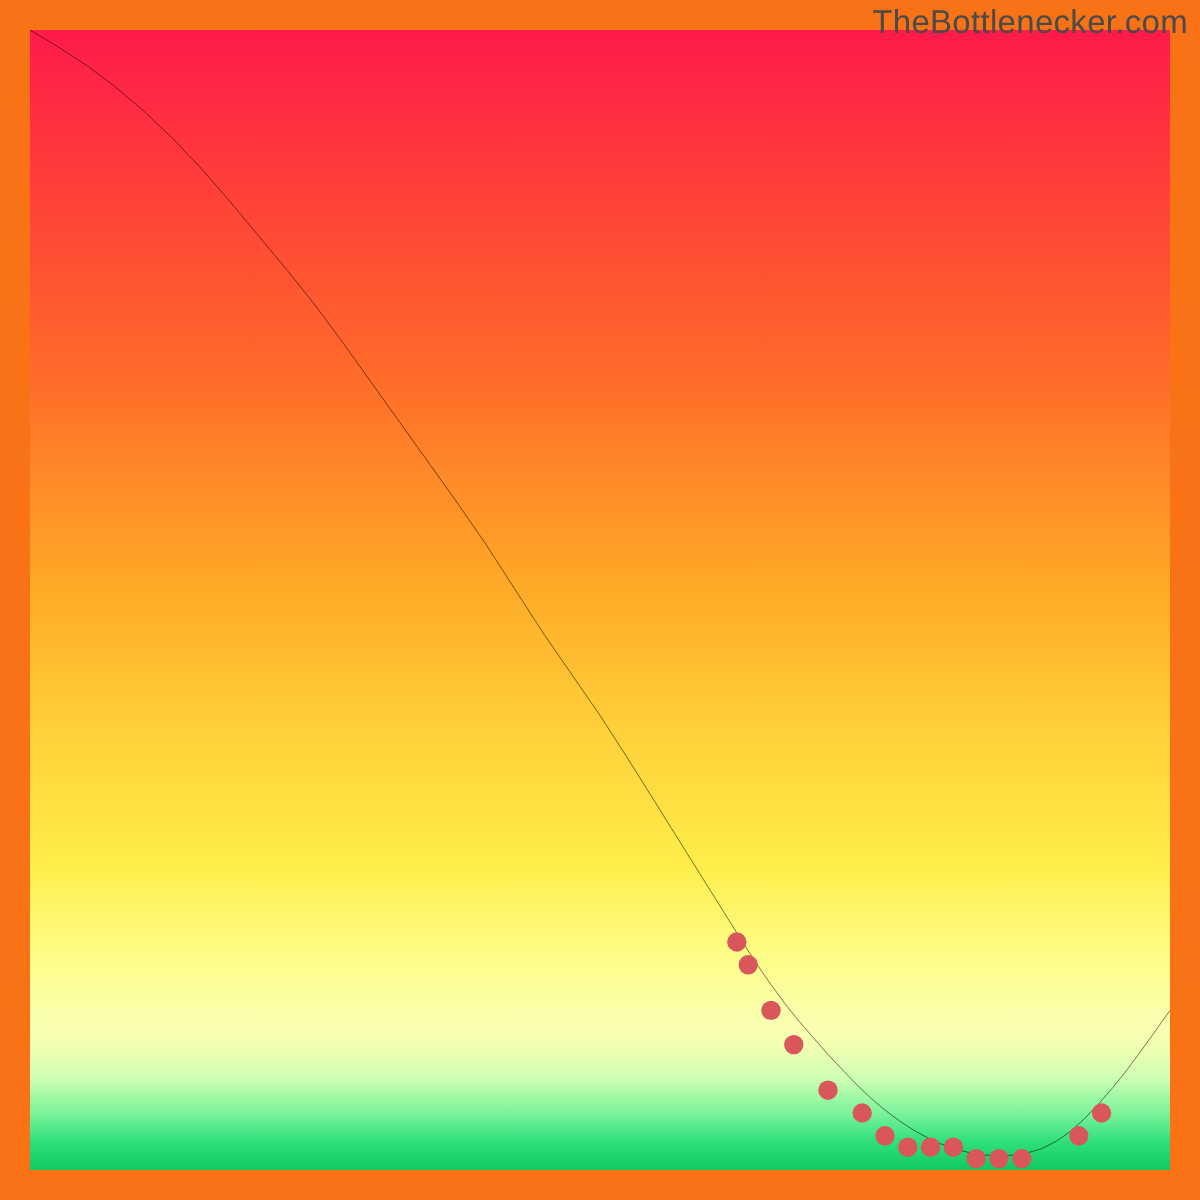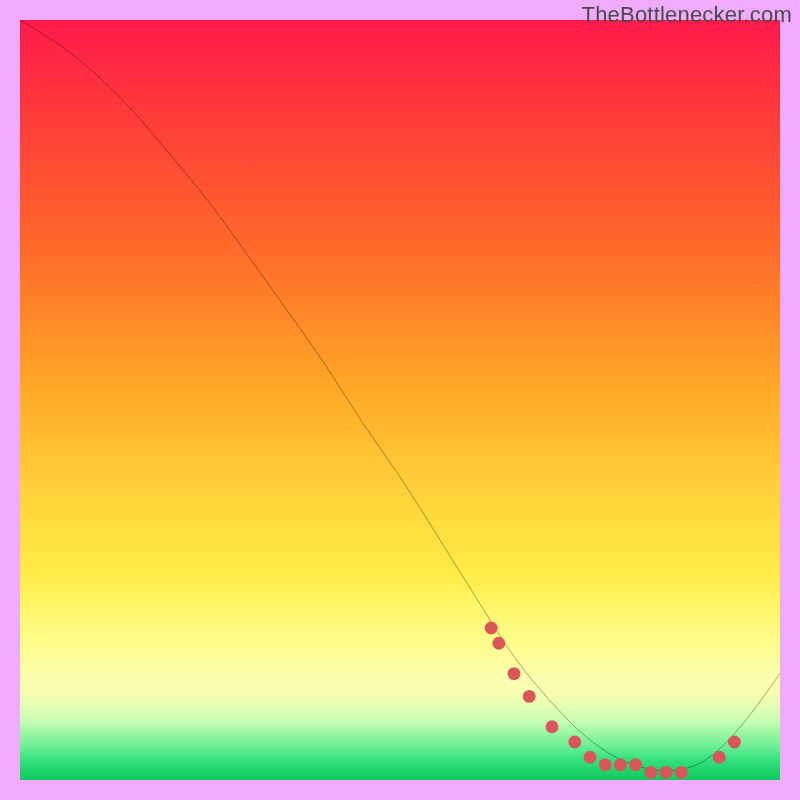--- a/index.html
+++ b/index.html
@@ -8,21 +8,21 @@
     width: 800px;
     height: 800px;
     background: #000;
     overflow: hidden;
     font-family: Arial, Helvetica, sans-serif;
   }
   .stage {
     position: relative;
     width: 800px;
     height: 800px;
-    background: #f0abfc;
+    background: #f97316;
   }
   .plot {
     position: absolute;
     left: 20px;
     top: 20px;
     width: 760px;
     height: 760px;
     
     background: linear-gradient(
       to bottom,

